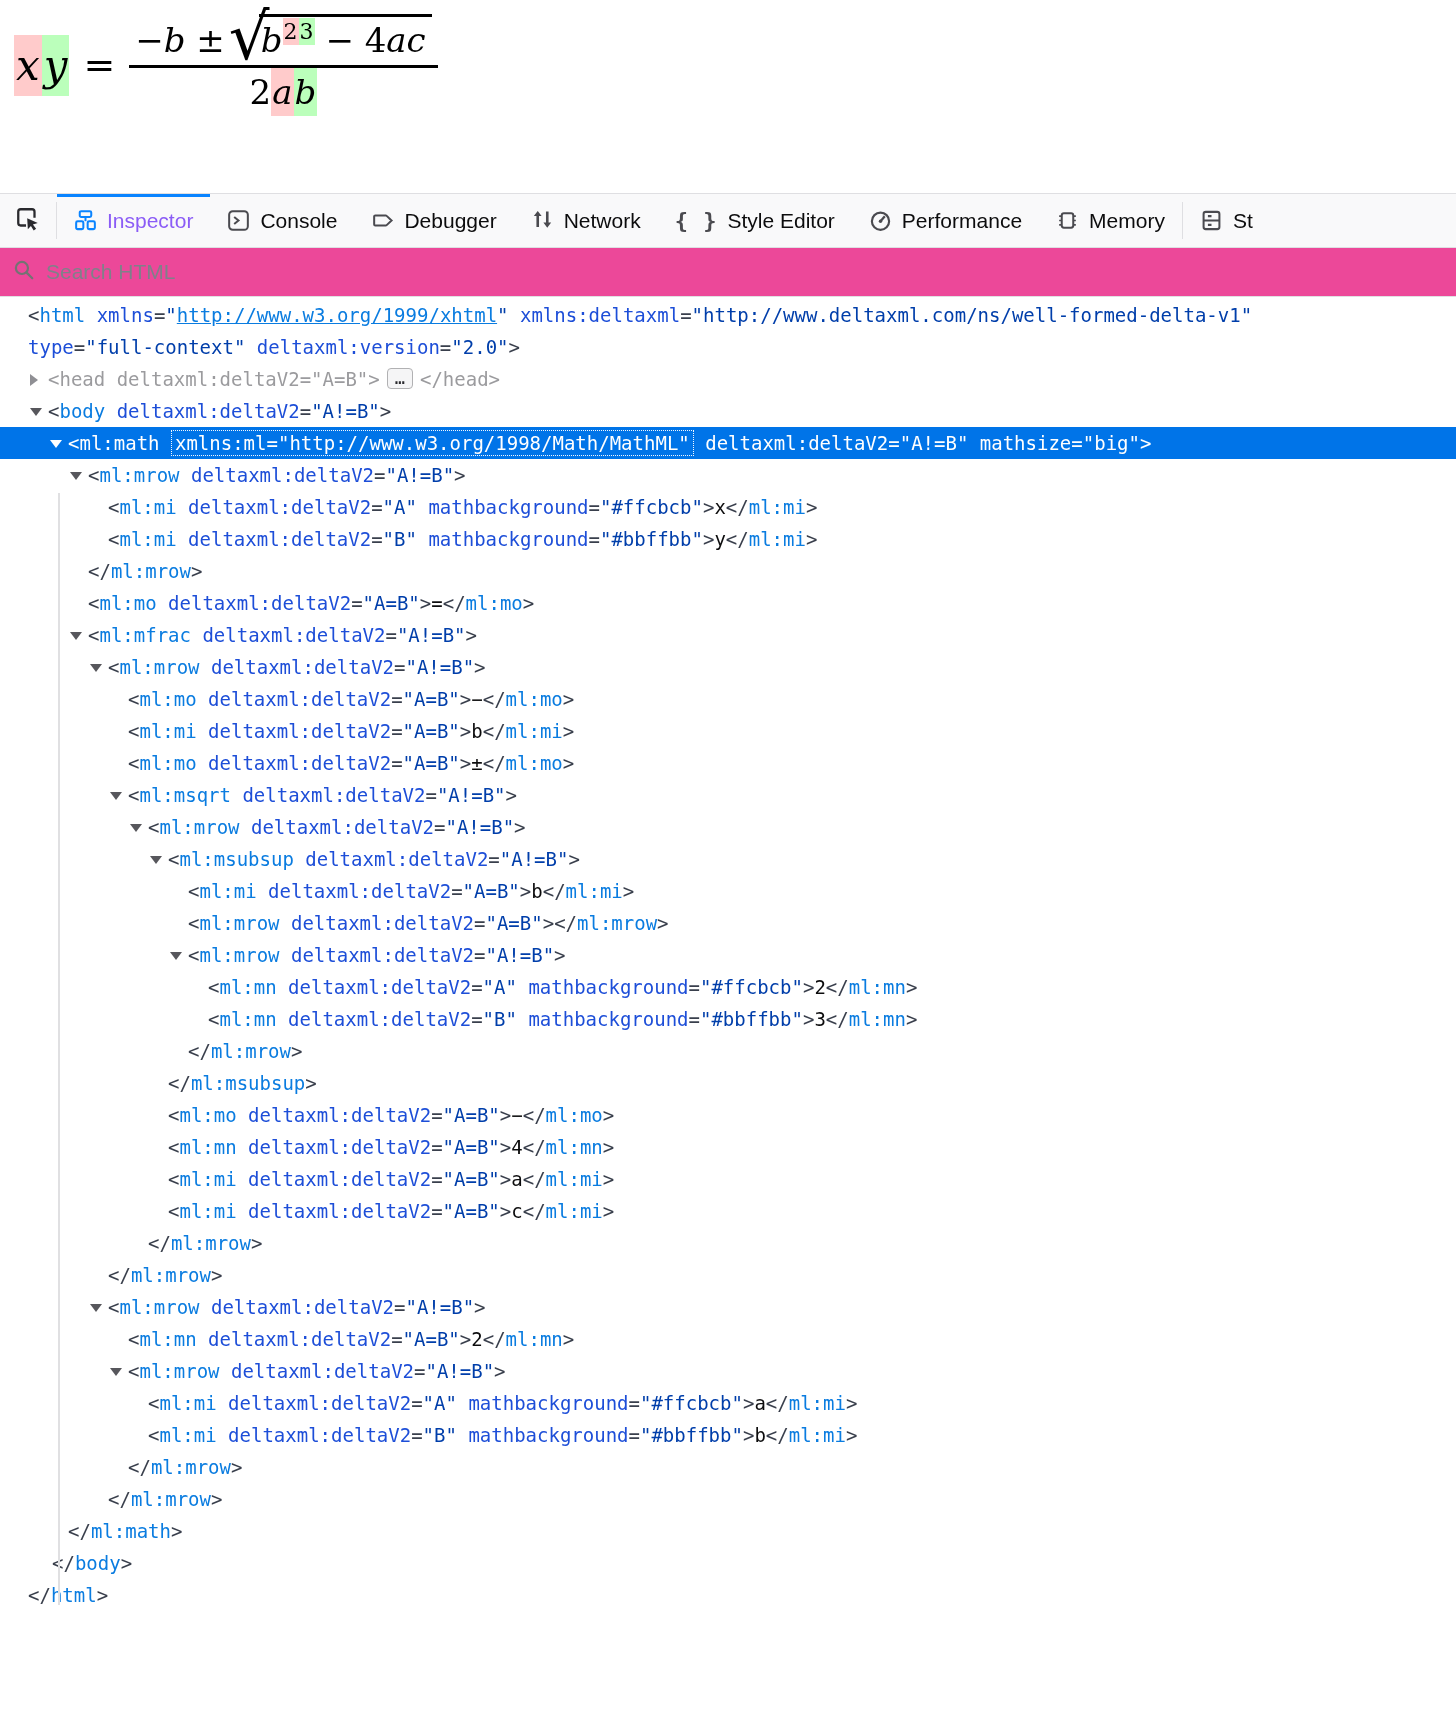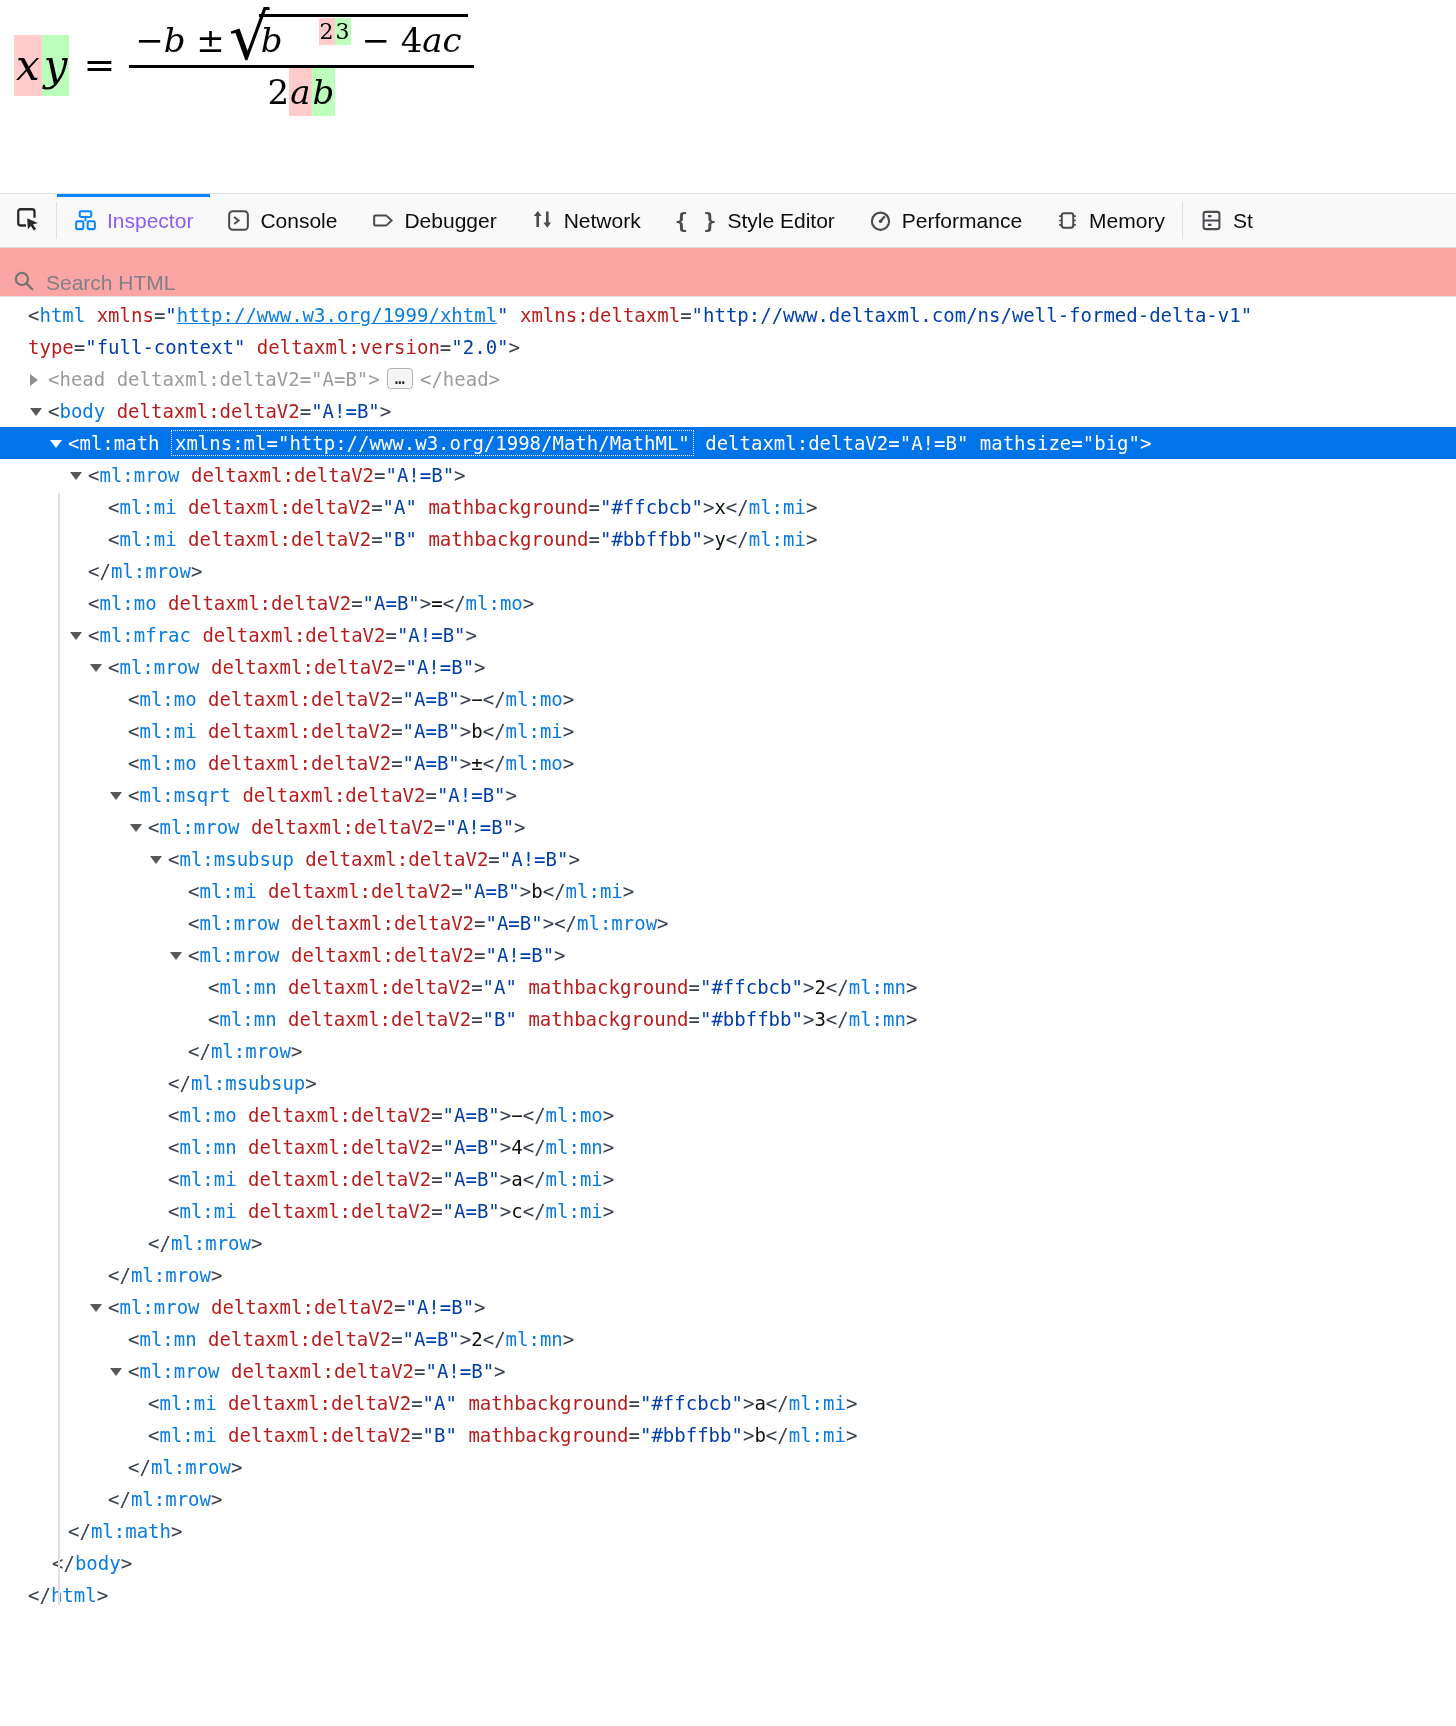--- a/index.html
+++ b/index.html
@@ -10,49 +10,49 @@
   .formula{display:flex;align-items:center;gap:8px;color:#000;font-family:"DejaVu Serif","Liberation Serif",serif;}
   .formula .it{font-style:italic;}
   .lhs{font-size:42px;display:flex;}
   .lhs .hl{padding:6px 2px;}
   .eq{font-size:38px;margin:0 6px;}
   .frac{display:inline-flex;flex-direction:column;align-items:center;}
   .num{font-size:34px;white-space:nowrap;padding:0 6px 2px 6px;}
   .fracbar{height:3px;background:#000;align-self:stretch;margin:3px 0 3px;}
   .den{font-size:34px;padding:1px 2px 4px 2px;}
   .den .hl{padding:4px 1px;}
-  .msup{font-size:22px;vertical-align:13px;font-style:normal;letter-spacing:0;margin-left:36px;}
+  .msup{font-size:22px;vertical-align:13px;font-style:normal;letter-spacing:0;}
   .msup .hl{padding:1px 1px;}
   .sqrt{position:relative;display:inline-block;padding-left:26px;margin-left:8px;}
   .radsign{position:absolute;left:-4px;bottom:-9px;font-size:64px;line-height:1;font-style:normal;}
   .radicand{display:inline-block;border-top:3px solid #000;padding:2px 6px 0 2px;}
 
   
   .toolbar{height:55px;box-sizing:border-box;border-top:1px solid #dfdfe2;border-bottom:1px solid #dfdfe2;
     background:#f9f9fa;display:flex;align-items:stretch;color:#0c0c0d;}
   .toolbtn{display:flex;align-items:center;justify-content:center;width:56px;cursor:pointer;color:#2a2a2e;}
   .vsep{width:1px;background:#dfdfe2;margin:8px 0;}
   .tab{position:relative;display:flex;align-items:center;gap:10px;padding:0 17px;font-size:21px;cursor:pointer;color:#0c0c0d;white-space:nowrap;}
   .tab .ticon{display:flex;align-items:center;color:#4a4a4f;}
   .tab.active{color:#8b5cf6;}
   .tab.active .ticon{color:#0a84ff;}
   .tab.active::before{content:"";position:absolute;top:0;left:0;right:0;height:3px;background:#0a84ff;}
   .braces{font-family:"DejaVu Sans Mono",monospace;font-size:22px;font-weight:bold;letter-spacing:1px;}
 
   
-  .searchbar{height:49px;box-sizing:border-box;border-bottom:1px solid #e0e0e2;display:flex;align-items:flex-end;padding:0 13px;gap:9px;background:#fca5a5;}
+  .searchbar{height:49px;box-sizing:border-box;border-bottom:1px solid #e0e0e2;display:flex;align-items:center;padding:0 13px;gap:9px;background:#ec4899;}
   .searchbar input{border:none;outline:none;background:transparent;font-family:"Liberation Sans",sans-serif;font-size:21px;color:#0c0c0d;flex:1;}
   .searchbar input::placeholder{color:#80808a;}
 
   
   #lines{position:relative;padding-top:2px;font-family:"DejaVu Sans Mono","Liberation Mono",monospace;}
   .line{height:32px;line-height:32px;white-space:pre;position:relative;font-size:19px;color:#0c0c0d;}
   .sg-p{color:#393f4c;}
   .sg-t{color:#0a7ce0;}
-  .sg-a{color:#b91c1c;}
+  .sg-a{color:#1d4ed8;}
   .sg-v{color:#003eaa;}
   .sg-l{color:#0a7ce0;text-decoration:underline;cursor:pointer;}
   .sg-d{color:#393f4c;font-style:italic;}
   .sg-f{color:#9b9b9e;}
   .badge{display:inline-block;border:1px solid #b1b1b3;border-radius:4px;background:#f5f5f6;color:#2a2a2e;
     padding:0 7px;margin:0 7px;font-size:17px;line-height:19px;vertical-align:2px;cursor:pointer;}
   .attrbox{border:1px dotted rgba(255,255,255,.95);padding:1px 3px;}
   .line.sel{background:#0074e8;}
   .line.sel span, .line.sel{color:#fff !important;}
   .twisty{position:absolute;top:13px;width:0;height:0;border-left:6px solid transparent;border-right:6px solid transparent;border-top:8px solid #57575c;cursor:pointer;}

